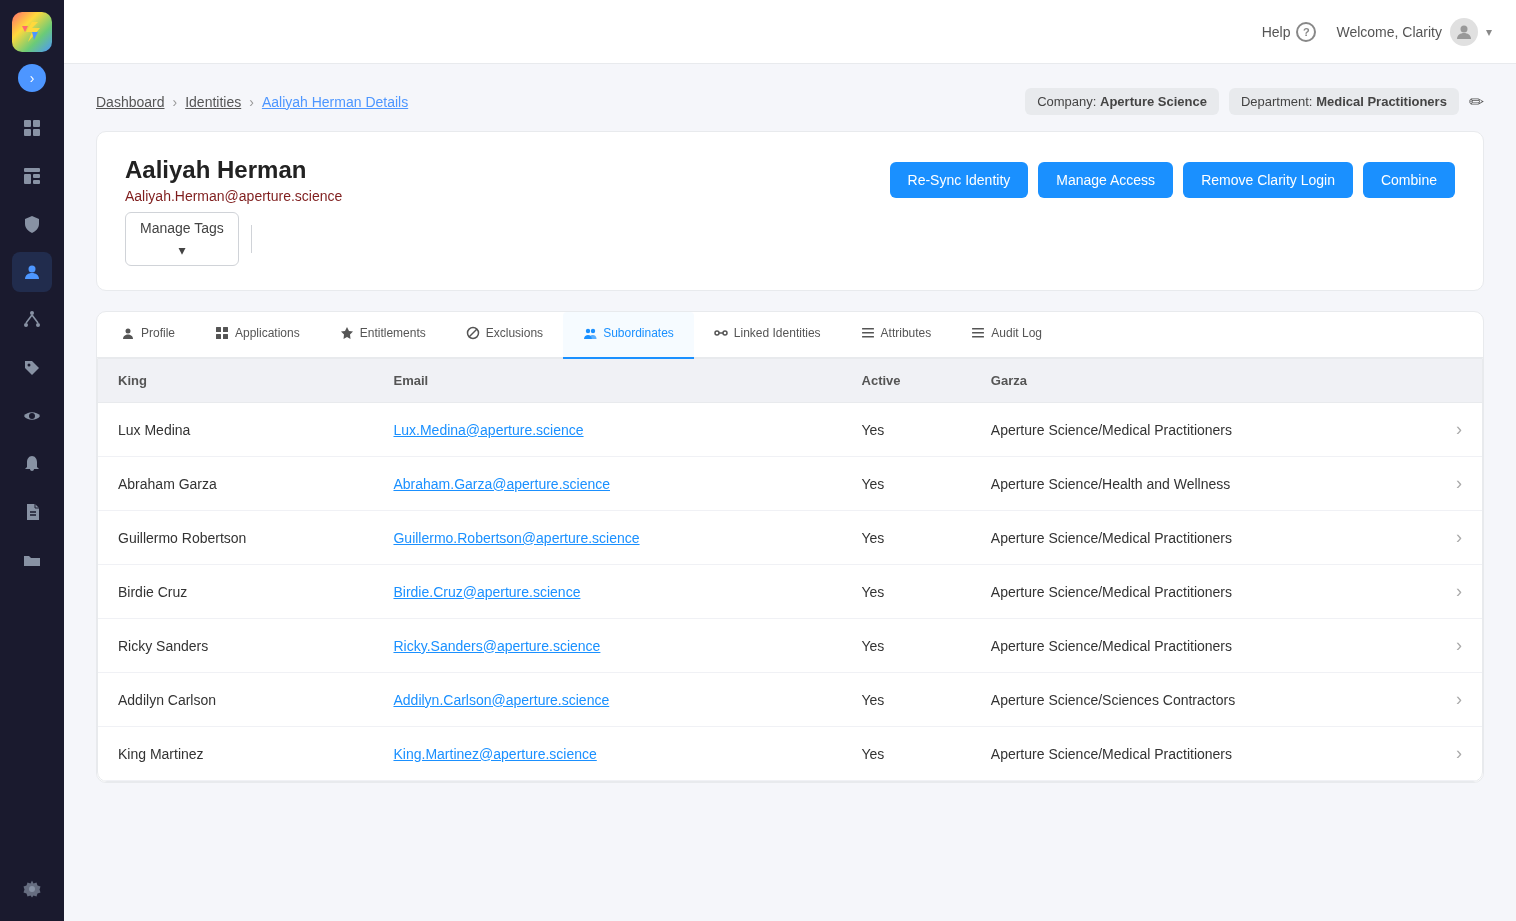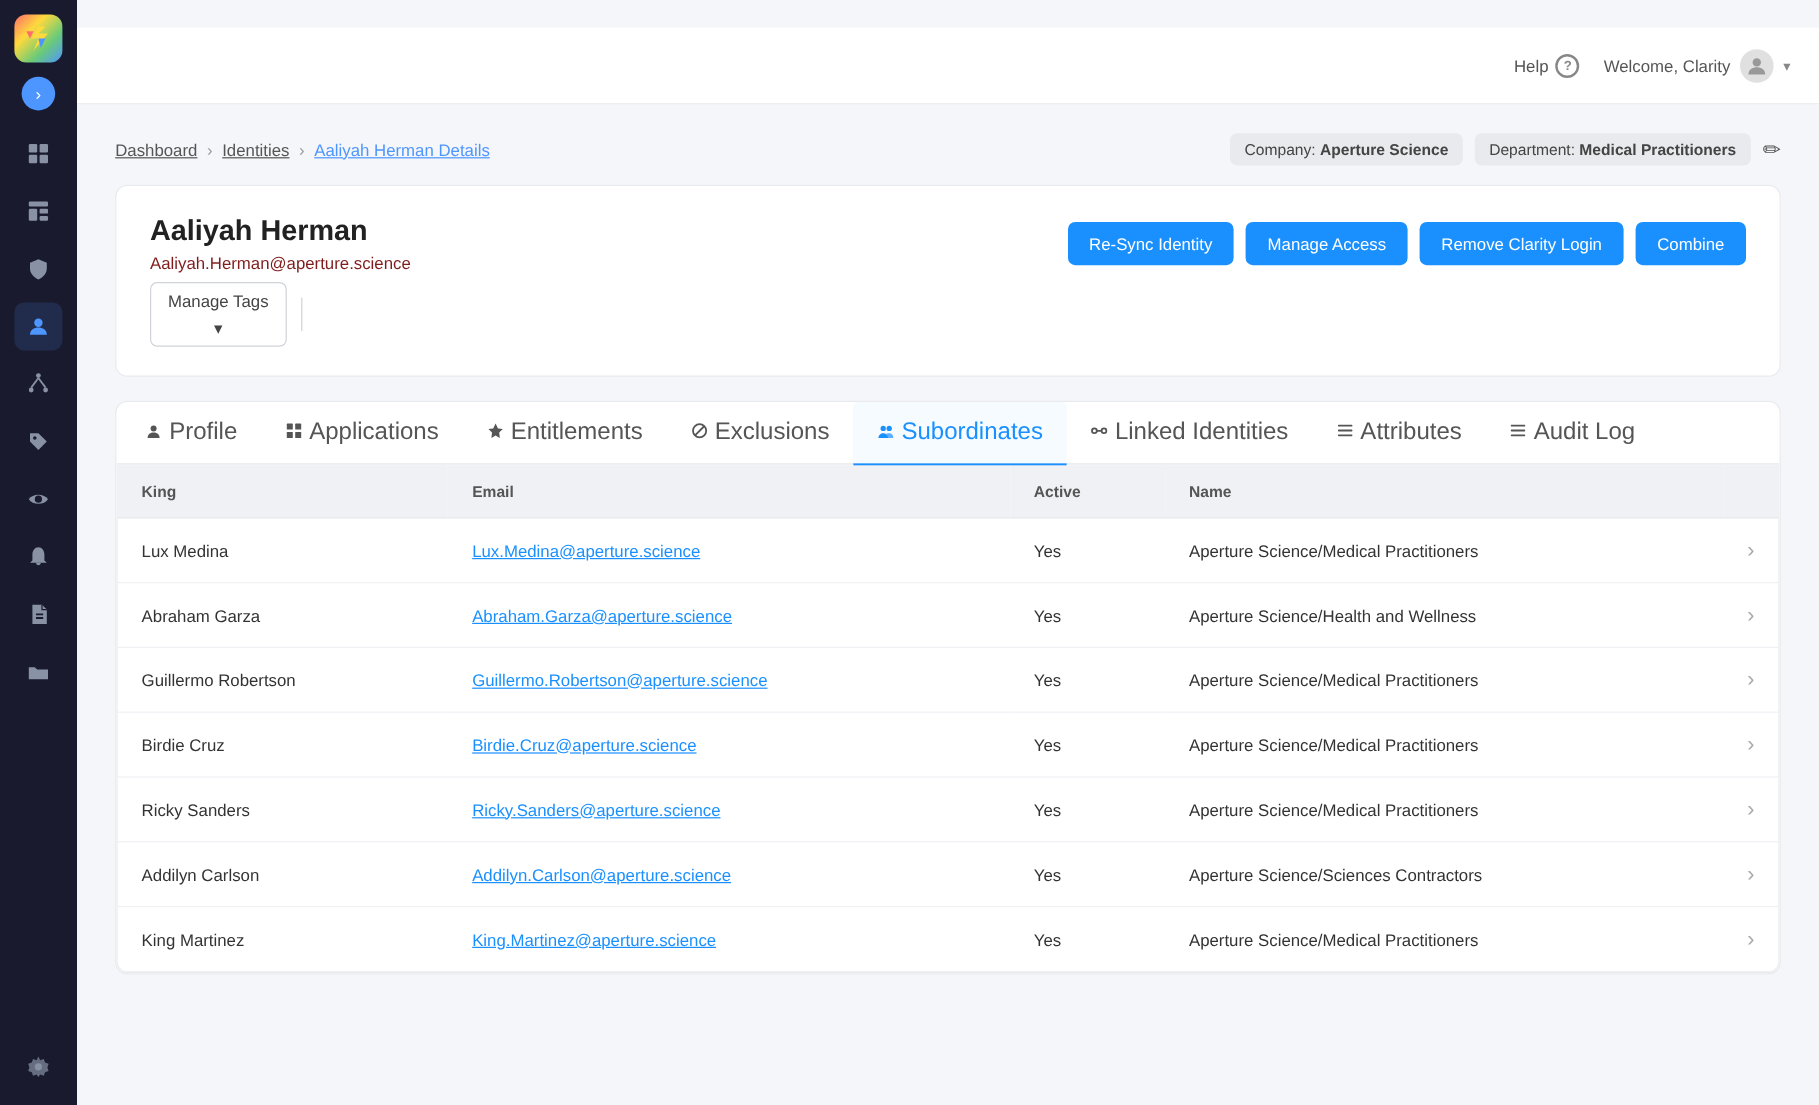--- a/index.html
+++ b/index.html
@@ -29,21 +29,20 @@
     
     .main {
       margin-left: 64px; min-height: 100vh; background: #f5f6fa;
     }
 
     
     .top-header {
       background: #fff; height: 64px; display: flex; align-items: center;
       justify-content: flex-end; padding: 0 24px; border-bottom: 1px solid #e8eaed;
       gap: 20px;
-      margin-top: 23px;
     }
     .help-btn {
       display: flex; align-items: center; gap: 6px; color: #555; cursor: pointer; font-size: 14px;
     }
     .help-circle {
       width: 20px; height: 20px; border: 2px solid #888; border-radius: 50%;
       display: flex; align-items: center; justify-content: center; font-size: 11px; font-weight: bold; color: #888;
     }
     .user-btn {
       display: flex; align-items: center; gap: 8px; color: #555; cursor: pointer; font-size: 14px;
@@ -87,22 +86,22 @@
       padding: 10px 18px; font-size: 14px; cursor: pointer; font-weight: 500;
     }
 
     .manage-tags-row { display: flex; align-items: center; gap: 12px; }
     .manage-tags-btn {
       display: flex; align-items: center; gap: 6px; border: 1px solid #d0d3d8;
       border-radius: 6px; padding: 7px 14px; background: #fff; cursor: pointer; font-size: 14px; color: #444; flex-direction: column;
     }
     .divider-v { width: 1px; height: 28px; background: #d0d3d8; }
     .tab {
-      display: flex; align-items: flex-end; gap: 6px; padding: 14px 20px;
-      font-size: 20px; color: #555; cursor: pointer; border-bottom: 2px solid transparent;
+      display: flex; align-items: flex-start; gap: 6px; padding: 14px 20px;
+      font-size: 12px; color: #555; cursor: pointer; border-bottom: 2px solid transparent;
       margin-bottom: -2px; white-space: nowrap;
     }
     .tab.active { color: #1a90ff; border-bottom: 2px solid #1a90ff; background: rgba(26,144,255,0.04); border-radius: 4px 4px 0 0; }
 
     
     .table-container {
       background: #fff; border: 1px solid #e8eaed; border-radius: 0 0 10px 10px; overflow: hidden;
     }
     table { width: 100%; border-collapse: collapse; }
     thead { background: #f0f1f5; }
@@ -354,21 +353,21 @@
         </div>
       </div>
 
       <div class="table-container">
         <table>
           <thead>
             <tr>
               <th>King</th>
               <th>Email</th>
               <th>Active</th>
-              <th>Name</th>
+              <th>Garza</th>
               <th style="width:40px;"></th>
             </tr>
           </thead>
           <tbody id="table-body">
           <tr>
     <td>Lux Medina</td>
     <td class="email"><a href="#">Lux.Medina@aperture.science</a></td>
     <td>Yes</td>
     <td>Aperture Science/Medical Practitioners</td>
     <td class="chevron">›</td>

